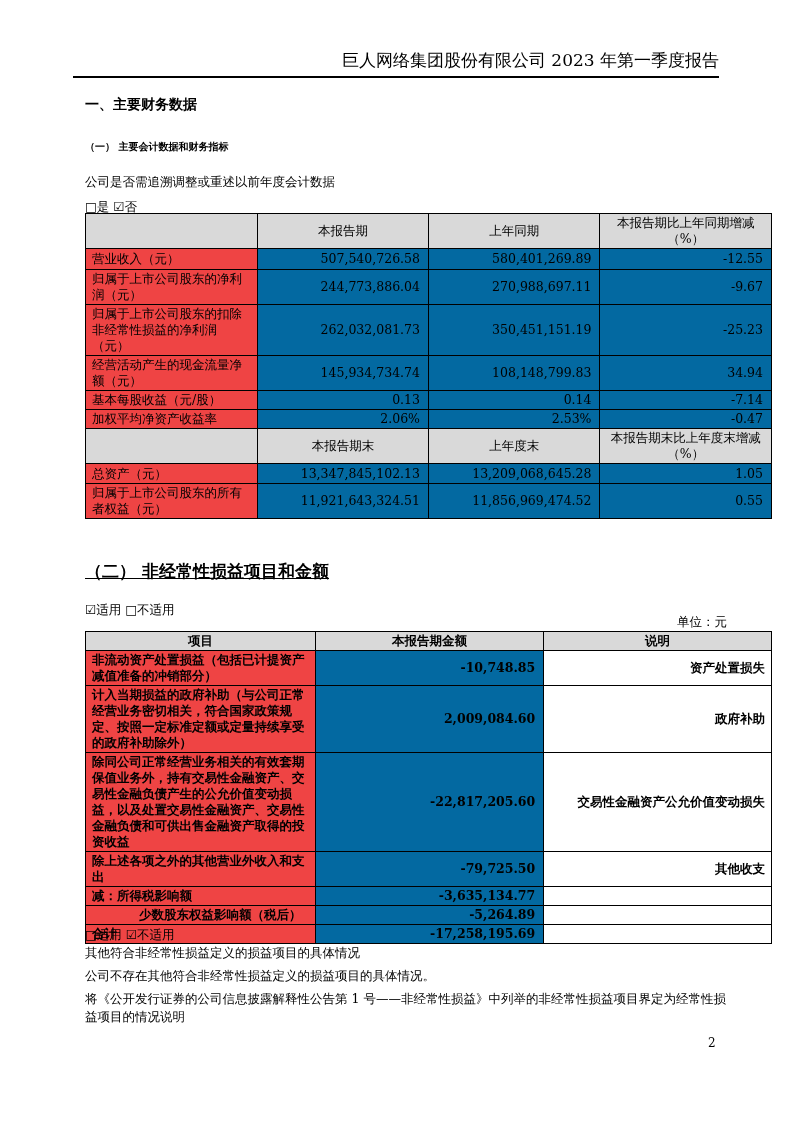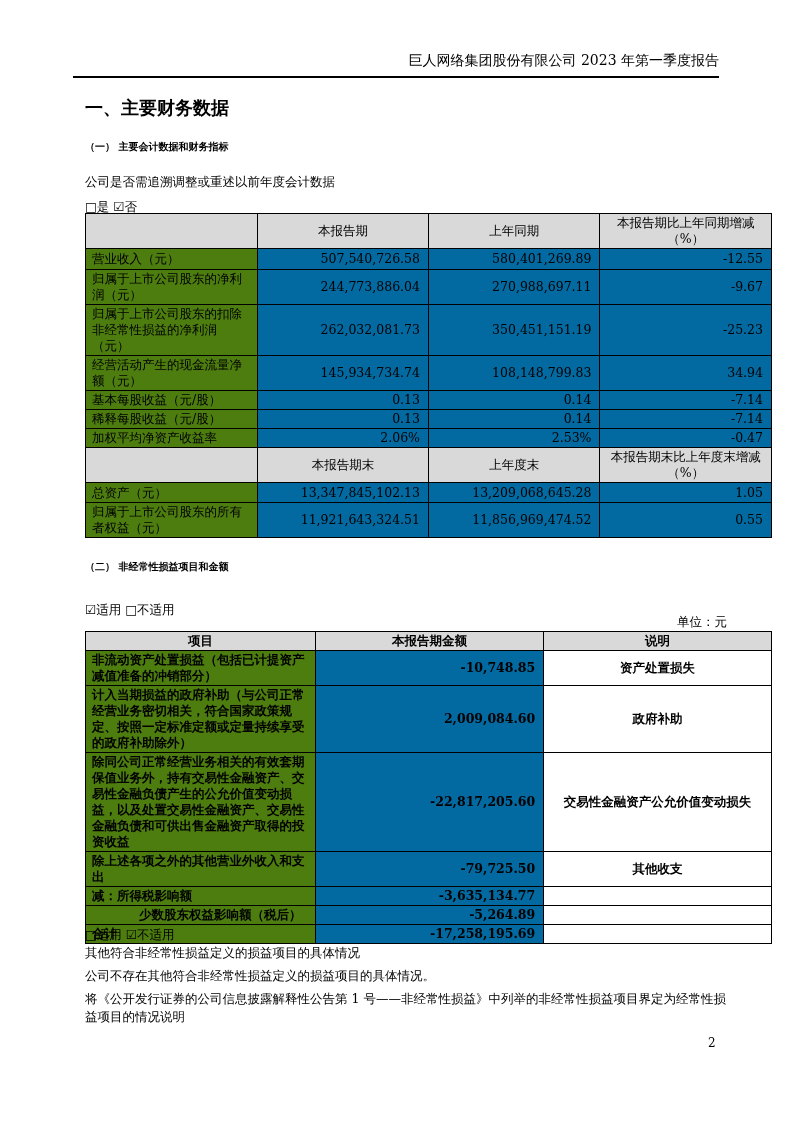--- a/index.html
+++ b/index.html
@@ -5,46 +5,46 @@
   * { margin:0; padding:0; box-sizing:border-box; }
   body { background:#fff; }
   .page {
     position:relative; width:794px; height:1123px; background:#ffffff;
     font-family:"DejaVu Serif","Liberation Serif",serif; color:#000;
     overflow:hidden;
   }
   
   .doc-header {
     position:absolute; top:52px; left:73px; width:646px;
-    text-align:right; font-size:14px; line-height:16px;
+    text-align:right; font-size:17px; line-height:16px;
     border-bottom:2px solid #000; padding-bottom:8px;
   }
   
-  .h1 { position:absolute; top:96px; left:85px; font-size:18px; font-weight:bold; }
+  .h1 { position:absolute; top:96px; left:85px; font-size:14px; font-weight:bold; }
   .h2a { position:absolute; top:140px; left:85px; font-size:10px; font-weight:bold; }
-  .h2b { position:absolute; top:560px; left:85px; font-size:10px; font-weight:bold; }
+  .h2b { position:absolute; top:560px; left:85px; font-size:17px; font-weight:bold;text-decoration:underline; }
   .para { position:absolute; left:85px; font-size:12.5px; line-height:17px; }
   .p-restate { top:173px; }
   .p-restate-ans { top:198px; }
   .p-applicable { top:601px; }
   .p-unit { top:613px; width:642px; text-align:right; }
   
   table { border-collapse:collapse; table-layout:fixed; position:absolute; left:85px; width:687px; }
   .t1 { top:213px; }
   .t2 { top:631px;font-weight:bold; }
   td {
     border:1px solid #000; vertical-align:middle;
     font-size:12.5px; line-height:16px; padding:1px 6px;
     overflow:hidden;
   }
   .gray { background:#d9d9d9; }
   .hdr  { background:#d9d9d9; text-align:center; white-space:pre-line; }
-  .lbl  { background:#4d7c0f; text-align:left; }
+  .lbl  { background:#ef4444; text-align:left; }
   .val  { text-align:right; padding-right:8px; background:#0369a1; }
-  .note-cell { text-align:center; background:#fff; }
+  .note-cell { text-align:right; background:#fff; }
   .indent { padding-left:53px; }
   
   .rh33{height:33px} .rh21{height:21px} .rh35{height:35px} .rh51{height:51px}
   .rh18{height:18px} .rh20{height:20px} .rh19{height:19px} .rh34{height:34px}
   .rh64{height:64px} .rh98{height:98px} .rh32{height:32px}
   
   .bottom-block { position:absolute; top:926px; left:85px; width:645px; font-size:12.5px; line-height:18px; }
   .bottom-block .bp { margin-top:0px; }
   .bottom-block .bp.gap { margin-top:5px; }
   .page-number { position:absolute; top:1036px; left:708px; font-size:12px; }
@@ -101,26 +101,20 @@
       <td class="val">108,148,799.83</td>
       <td class="val">34.94</td>
     </tr>
     <tr class="rh18">
       <td class="lbl">基本每股收益（元/股）</td>
       <td class="val">0.13</td>
       <td class="val">0.14</td>
       <td class="val">-7.14</td>
     </tr>
     <tr class="rh18">
-      <td class="lbl">稀释每股收益（元/股）</td>
-      <td class="val">0.13</td>
-      <td class="val">0.14</td>
-      <td class="val">-7.14</td>
-    </tr>
-    <tr class="rh18">
       <td class="lbl">加权平均净资产收益率</td>
       <td class="val">2.06%</td>
       <td class="val">2.53%</td>
       <td class="val">-0.47</td>
     </tr>
     <tr class="rh33">
       <td class="gray"></td>
       <td class="hdr">本报告期末</td>
       <td class="hdr">上年度末</td>
       <td class="hdr">本报告期末比上年度末增减

